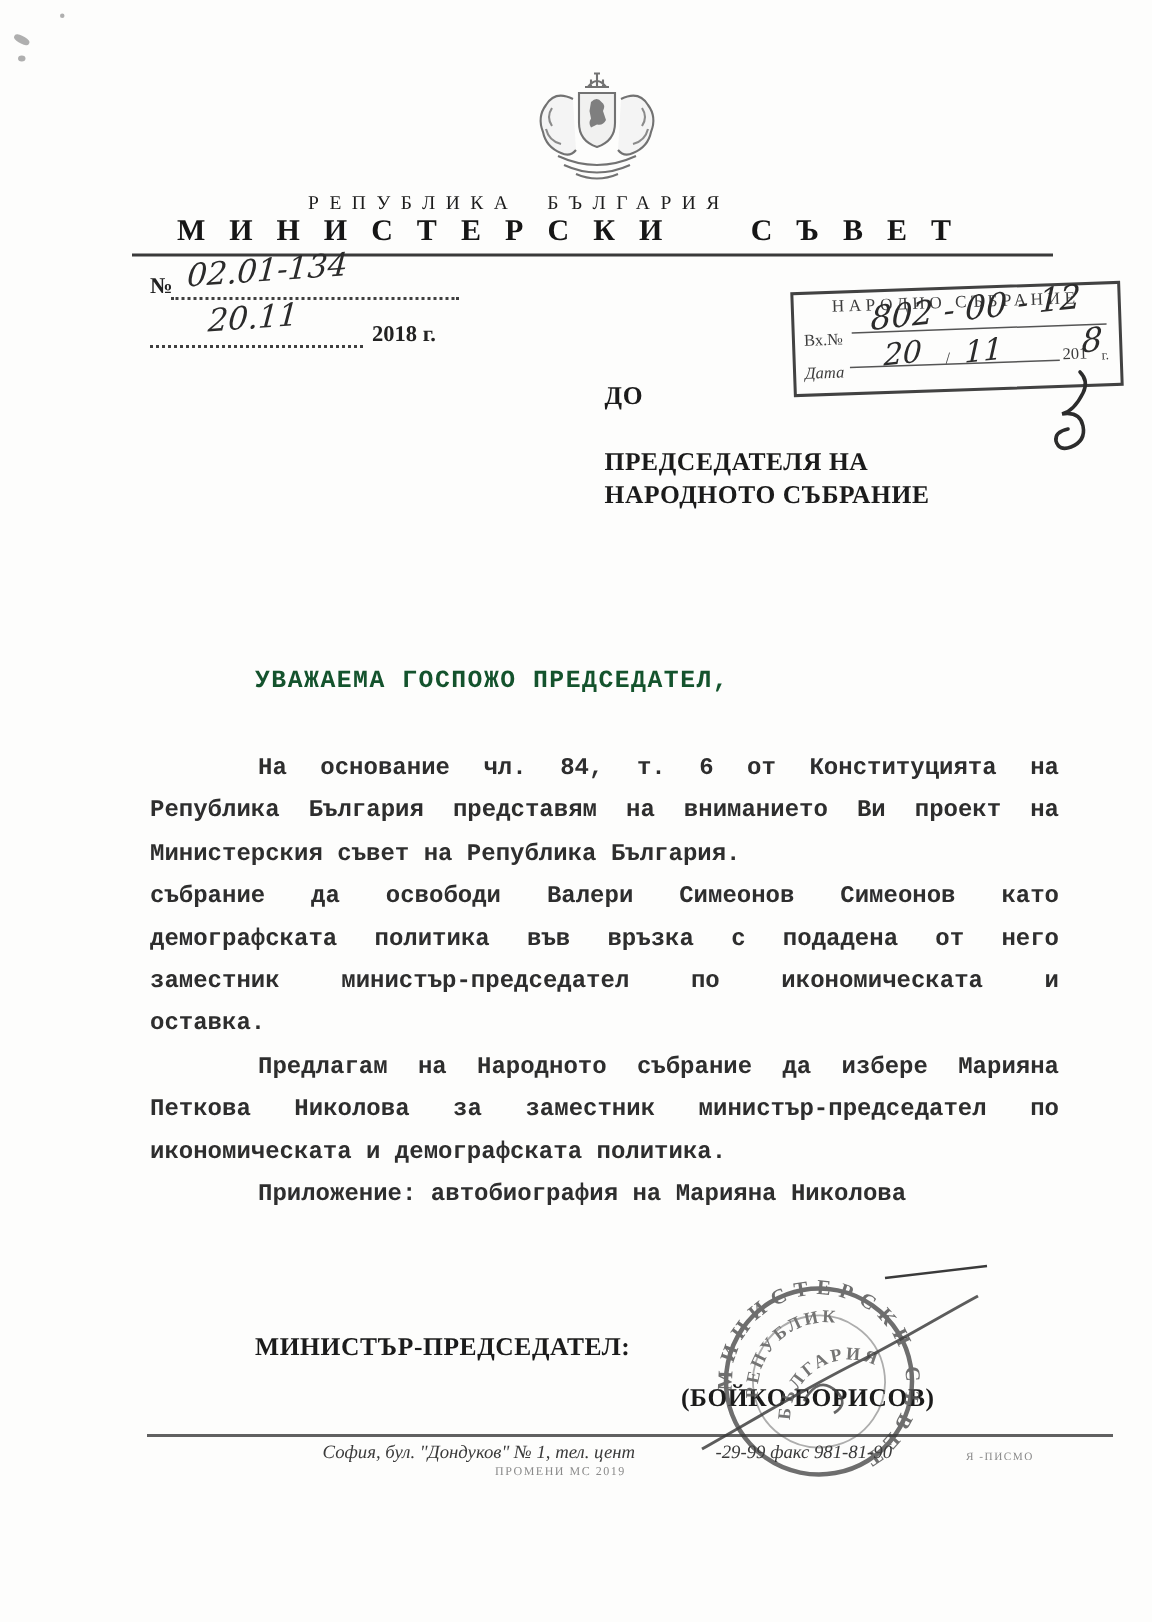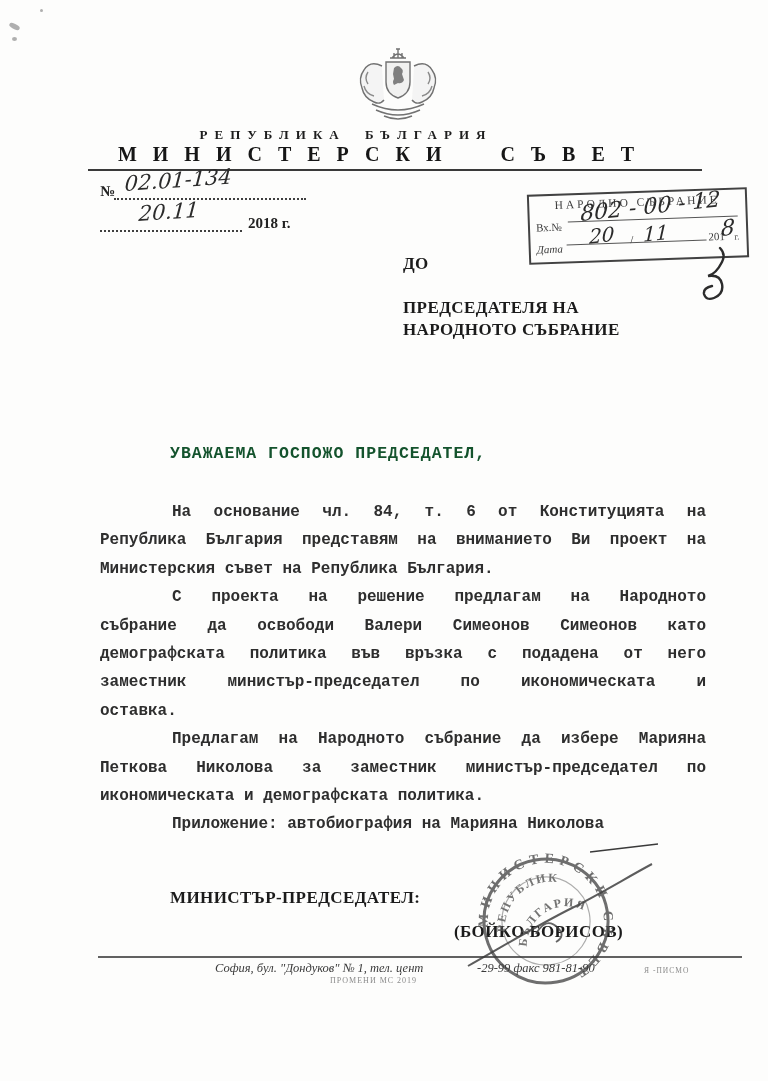--- a/index.html
+++ b/index.html
@@ -3,21 +3,21 @@
 <meta charset="utf-8">
 <style>
   html,body{margin:0;padding:0;background:#f4f4f2;}
   .page{
     position:relative;width:768px;height:1081px;margin:0 auto;
     background:#fdfdfc;overflow:hidden;
     font-family:"Liberation Serif","DejaVu Serif",serif;color:#2e2e2e;
   }
   .abs{position:absolute;}
   
-  .republic{width:692px;text-align:center;font-weight:bold;font-size:13px;
+  .republic{width:692px;text-align:center;font-weight:normal;font-size:13px;
     letter-spacing:7px;word-spacing:9px;color:#1d1d1d;}
   .council{width:768px;text-align:center;font-weight:bold;font-size:20px;
     letter-spacing:16px;word-spacing:22px;color:#161616;}
   .rule{background:#3a3a3a;}
   
   .reflabel{font-weight:bold;font-size:15px;color:#222;}
   .dotline{border-bottom:2px dotted #3f3f3f;}
   .hand{font-family:"DejaVu Serif","Liberation Serif",serif;font-style:italic;
     color:#2b2b2b;transform:rotate(-4deg) skewX(-8deg);transform-origin:left bottom;}
   
@@ -111,21 +111,20 @@
 
   <div class="abs mono salut" style="left:170px;top:444px;">УВАЖАЕМА ГОСПОЖО ПРЕДСЕДАТЕЛ,</div>
 
   <div class="abs bodyblock" style="left:100px;top:498px;">
     <div>
         <div class="bline ind just">На основание чл. 84, т. 6 от Конституцията на</div>
         <div class="bline just">Република България представям на вниманието Ви проект на</div>
         <div class="bline">Министерския съвет на Република България.</div>
       </div>
     <div>
-        <div class="bline ind just">С проекта на решение предлагам на Народното</div>
         <div class="bline just">събрание да освободи Валери Симеонов Симеонов като</div>
         <div class="bline just">демографската политика във връзка с подадена от него</div>
         <div class="bline just">заместник министър-председател по икономическата и</div>
         <div class="bline">оставка.</div>
       </div>
     <div>
         <div class="bline ind just">Предлагам на Народното събрание да избере Марияна</div>
         <div class="bline just">Петкова Николова за заместник министър-председател по</div>
         <div class="bline">икономическата и демографската политика.</div>
       </div>

